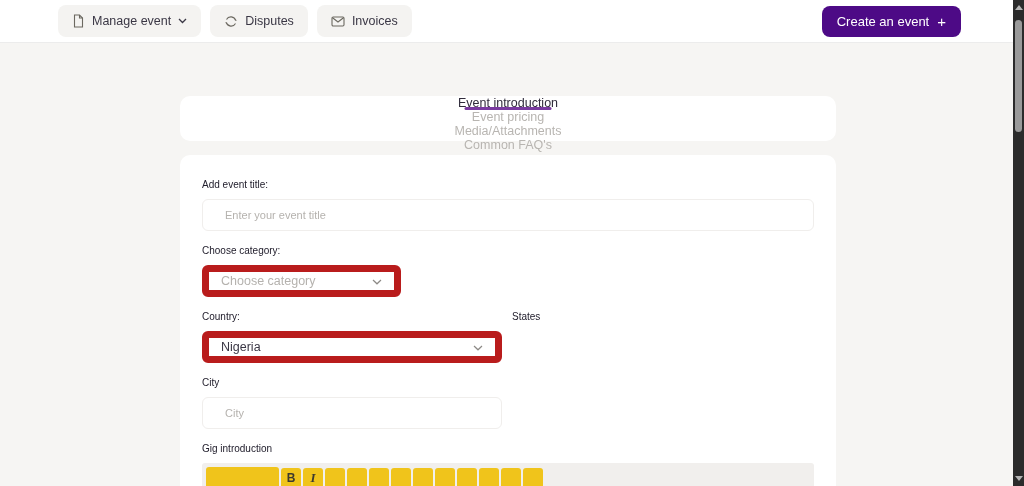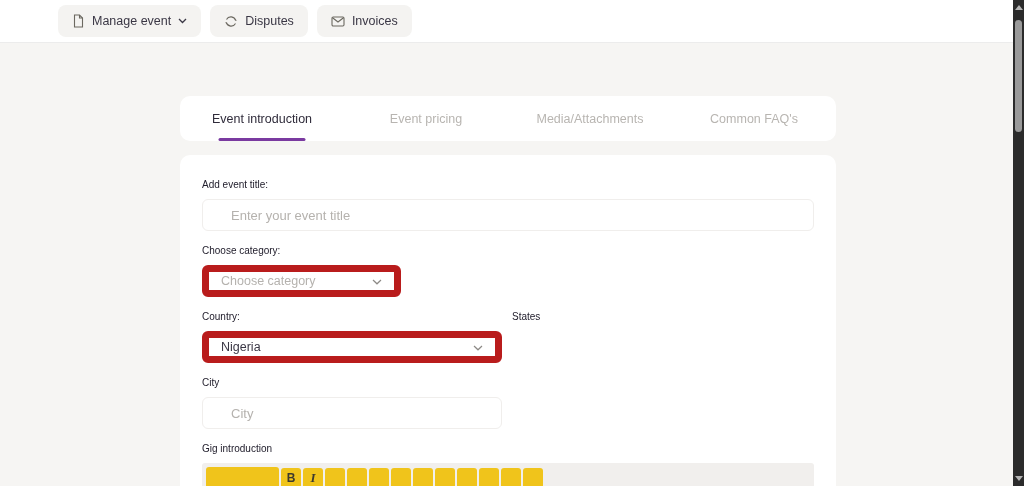--- a/index.html
+++ b/index.html
@@ -38,39 +38,40 @@
   }
   .sb-arrow { position:absolute; left:2px; width:0; height:0; }
   .sb-up { top:5px; border-left:4px solid transparent; border-right:4px solid transparent; border-bottom:5px solid #b4b4b4; }
   .sb-down { bottom:5px; border-left:4px solid transparent; border-right:4px solid transparent; border-top:5px solid #b4b4b4; }
   .sb-thumb { position:absolute; top:20px; left:2px; width:7px; height:112px; background:#9a9a9a; border-radius:4px; }
   
   .tab-card {
     position:absolute; left:180px; top:96px; width:656px; height:45px;
     background:#fff; border-radius:10px;
     display:flex;
+    flex-direction:column;
   }
   .tab {
     flex:1; display:flex; align-items:center; justify-content:center;
     position:relative; font-size:12.5px; color:#b8b5b1; cursor:pointer;
   }
   .tab.active { color:#2f2b3a; }
   .tab.active .tab-underline {
     position:absolute; bottom:0; left:50%; transform:translateX(-50%);
     width:87px; height:3px; background:#7a3aa0; border-radius:2px;
   }
   .form-card {
     position:absolute; left:180px; top:155px; width:656px; height:500px;
     background:#fff; border-radius:10px; padding:24px 22px;
   }
   .f-label { font-size:10px; color:#23202e; margin-bottom:9px; }
   .f-input {
     height:32px; border:1px solid #f0eeec; border-radius:6px;
-    font-family:inherit; font-size:13px; color:#3a3745;
-    padding:0 28px; background:#fff; width:100%;
+    font-family:inherit; font-size:11px; color:#3a3745;
+    padding:0 22px; background:#fff; width:100%;
   }
   .f-input::placeholder { color:#b5b2ae; }
   .select {
     height:32px; border:7px solid #b91c1c; border-radius:6px;
     display:flex; align-items:center; justify-content:space-between;
     padding:0 12px; font-size:12.5px; cursor:pointer; background:#fff;
   }
   .select .sel-text { color:#b5b2ae; }
   .select .sel-value { color:#3a3745; }
   .row { display:flex; gap:10px; }
@@ -129,20 +130,24 @@
     <button class="hdr-btn">
       <span>
         <svg width="14" height="11" viewBox="0 0 14 11">
             <rect x="1" y="1" width="12" height="9" rx="1.2" fill="none" stroke="#6b6860" stroke-width="1.1"></rect>
             <polyline points="1.5,1.8 7,6 12.5,1.8" fill="none" stroke="#6b6860" stroke-width="1.1"></polyline>
           </svg>
       </span>
       <span>Invoices</span>
     </button>
   </div>
+  <button class="create-btn">
+    <span>Create an event</span>
+    <span class="create-plus">+</span>
+  </button>
 </div>
 
 <div class="scrollbar">
   <div class="sb-arrow sb-up"></div>
   <div class="sb-thumb"></div>
   <div class="sb-arrow sb-down"></div>
 </div>
 
 <div class="tab-card">
   <div class="tab active">

